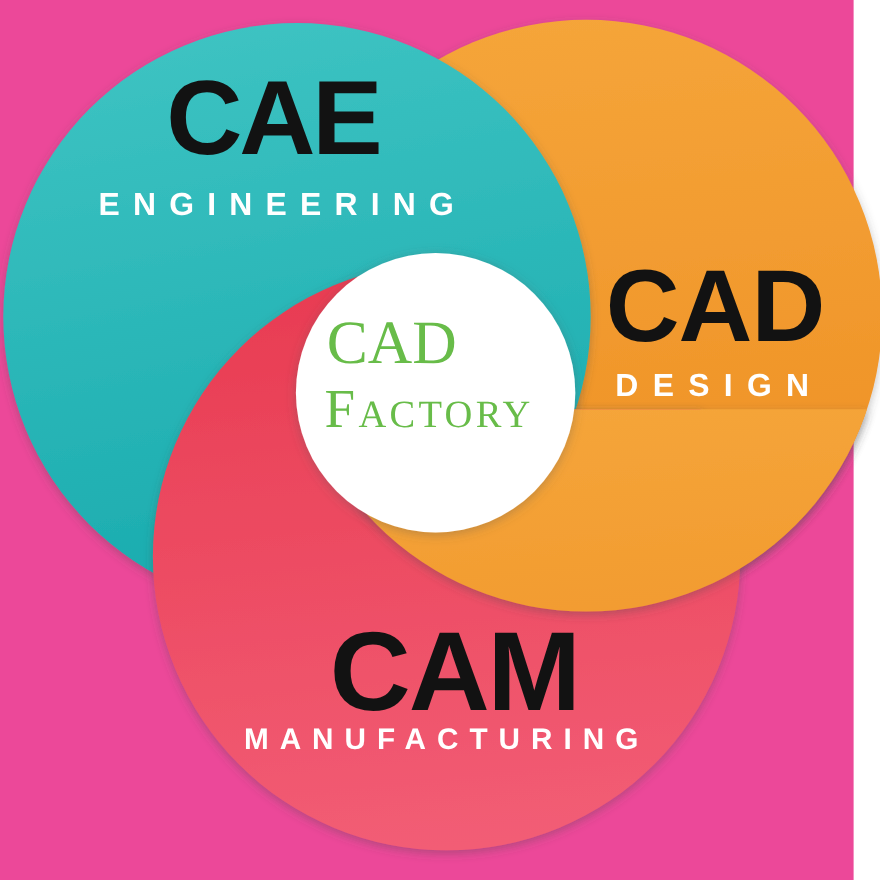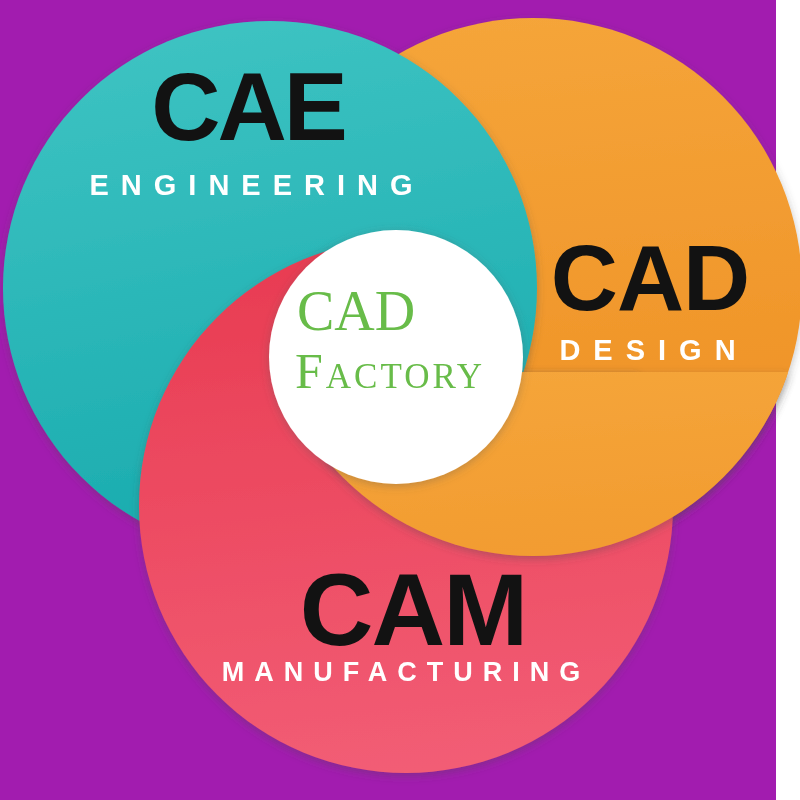--- a/index.html
+++ b/index.html
@@ -7,21 +7,21 @@
     padding: 0;
     width: 800px;
     height: 800px;
     background: #ffffff;
     overflow: hidden;
   }
   .logo-canvas {
     width: 776px;
     height: 800px;
     position: relative;
-    background: #a21caf;
+    background: #ec4899;
     text-align: right;
   }
   svg { display: block; }
   .acronym-text {
     font-family: "Liberation Sans", "DejaVu Sans", sans-serif;
     font-weight: bold;
   }
   .techno-label {
     font-family: "Liberation Sans", "DejaVu Sans", sans-serif;
     font-weight: bold;

